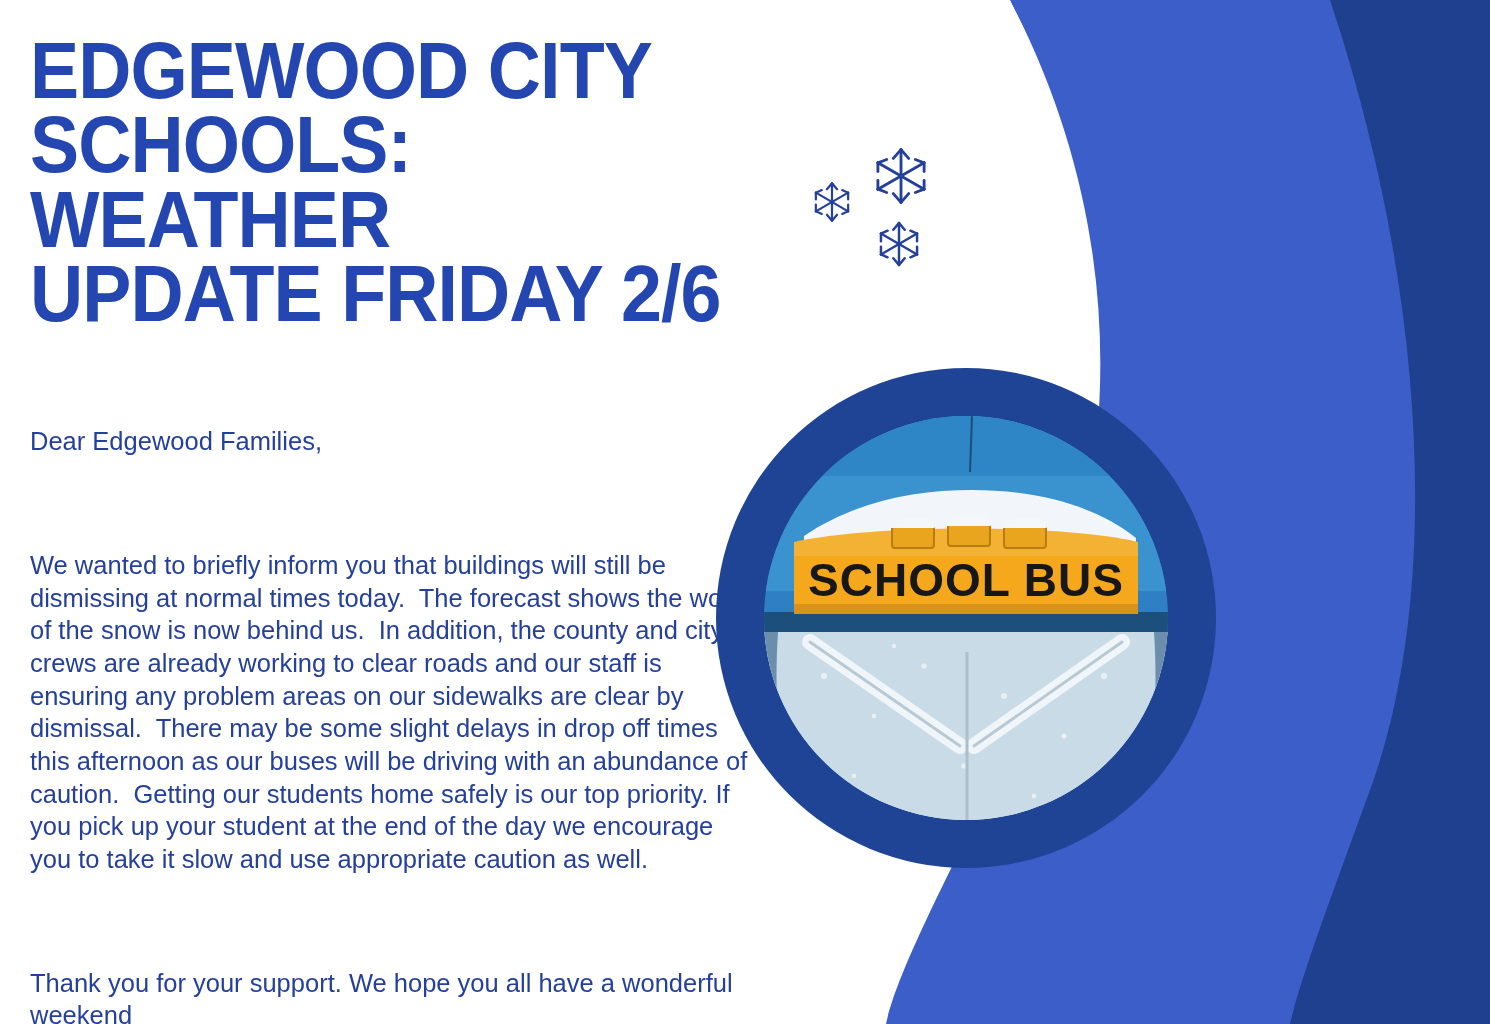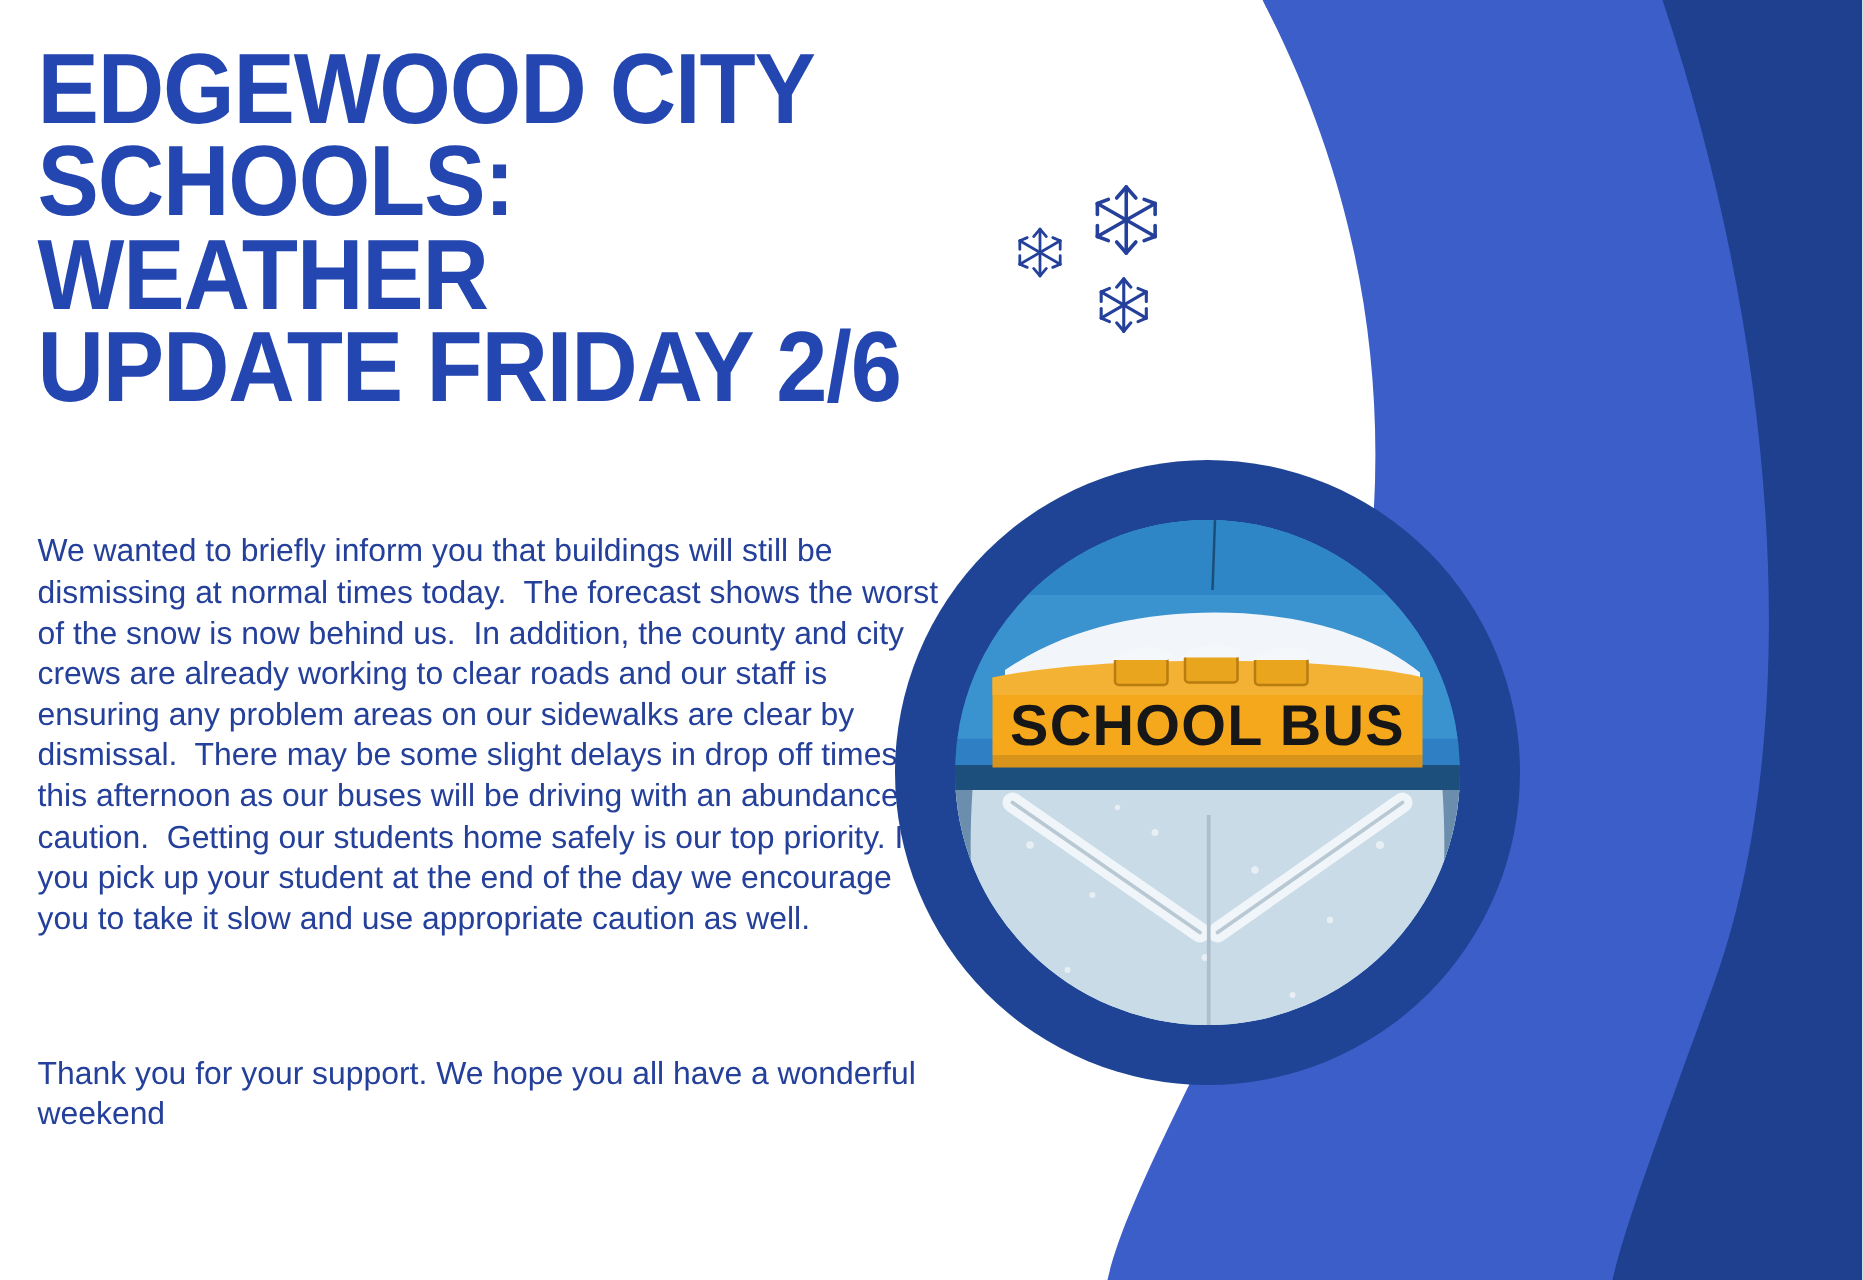--- a/index.html
+++ b/index.html
@@ -8,21 +8,21 @@
     background: #ffffff;
   }
   body {
     font-family: "Liberation Sans", sans-serif;
   }
   #poster {
     position: relative;
     width: 1490px;
     height: 1024px;
     overflow: hidden;
-    background: #86efac;
+    background: #fde047;
   }
 
   
   .bg-layer {
     position: absolute;
     inset: 0;
     width: 1490px;
     height: 1024px;
   }
 
@@ -173,20 +173,21 @@
           <line x1="-19" y1="11" x2="-19" y2="3"></line>
             <line x1="-19" y1="11" x2="-12" y2="14"></line>
           <line x1="19" y1="-11" x2="19" y2="-3"></line>
             <line x1="19" y1="-11" x2="12" y2="-14"></line>
         </g>
       </g>
     </g>
   </svg>
 
   <div class="body-copy">
+    <p class="para">Dear Edgewood Families,</p>
     <p class="para">We wanted to briefly inform you that buildings will still be dismissing at normal times today.  The forecast shows the worst of the snow is now behind us.  In addition, the county and city crews are already working to clear roads and our staff is ensuring any problem areas on our sidewalks are clear by dismissal.  There may be some slight delays in drop off times this afternoon as our buses will be driving with an abundance of caution.  Getting our students home safely is our top priority. If you pick up your student at the end of the day we encourage you to take it slow and use appropriate caution as well.</p>
     <p class="para">Thank you for your support. We hope you all have a wonderful weekend</p>
   </div>
 
   <div class="photo-ring">
     <div class="photo-inner">
       <svg class="photo-svg" width="404" height="404" viewBox="0 0 404 404">
 
         <rect x="0" y="0" width="404" height="175" fill="#3a93cf"></rect>
         <rect x="0" y="0" width="404" height="60" fill="#2f86c6"></rect>

